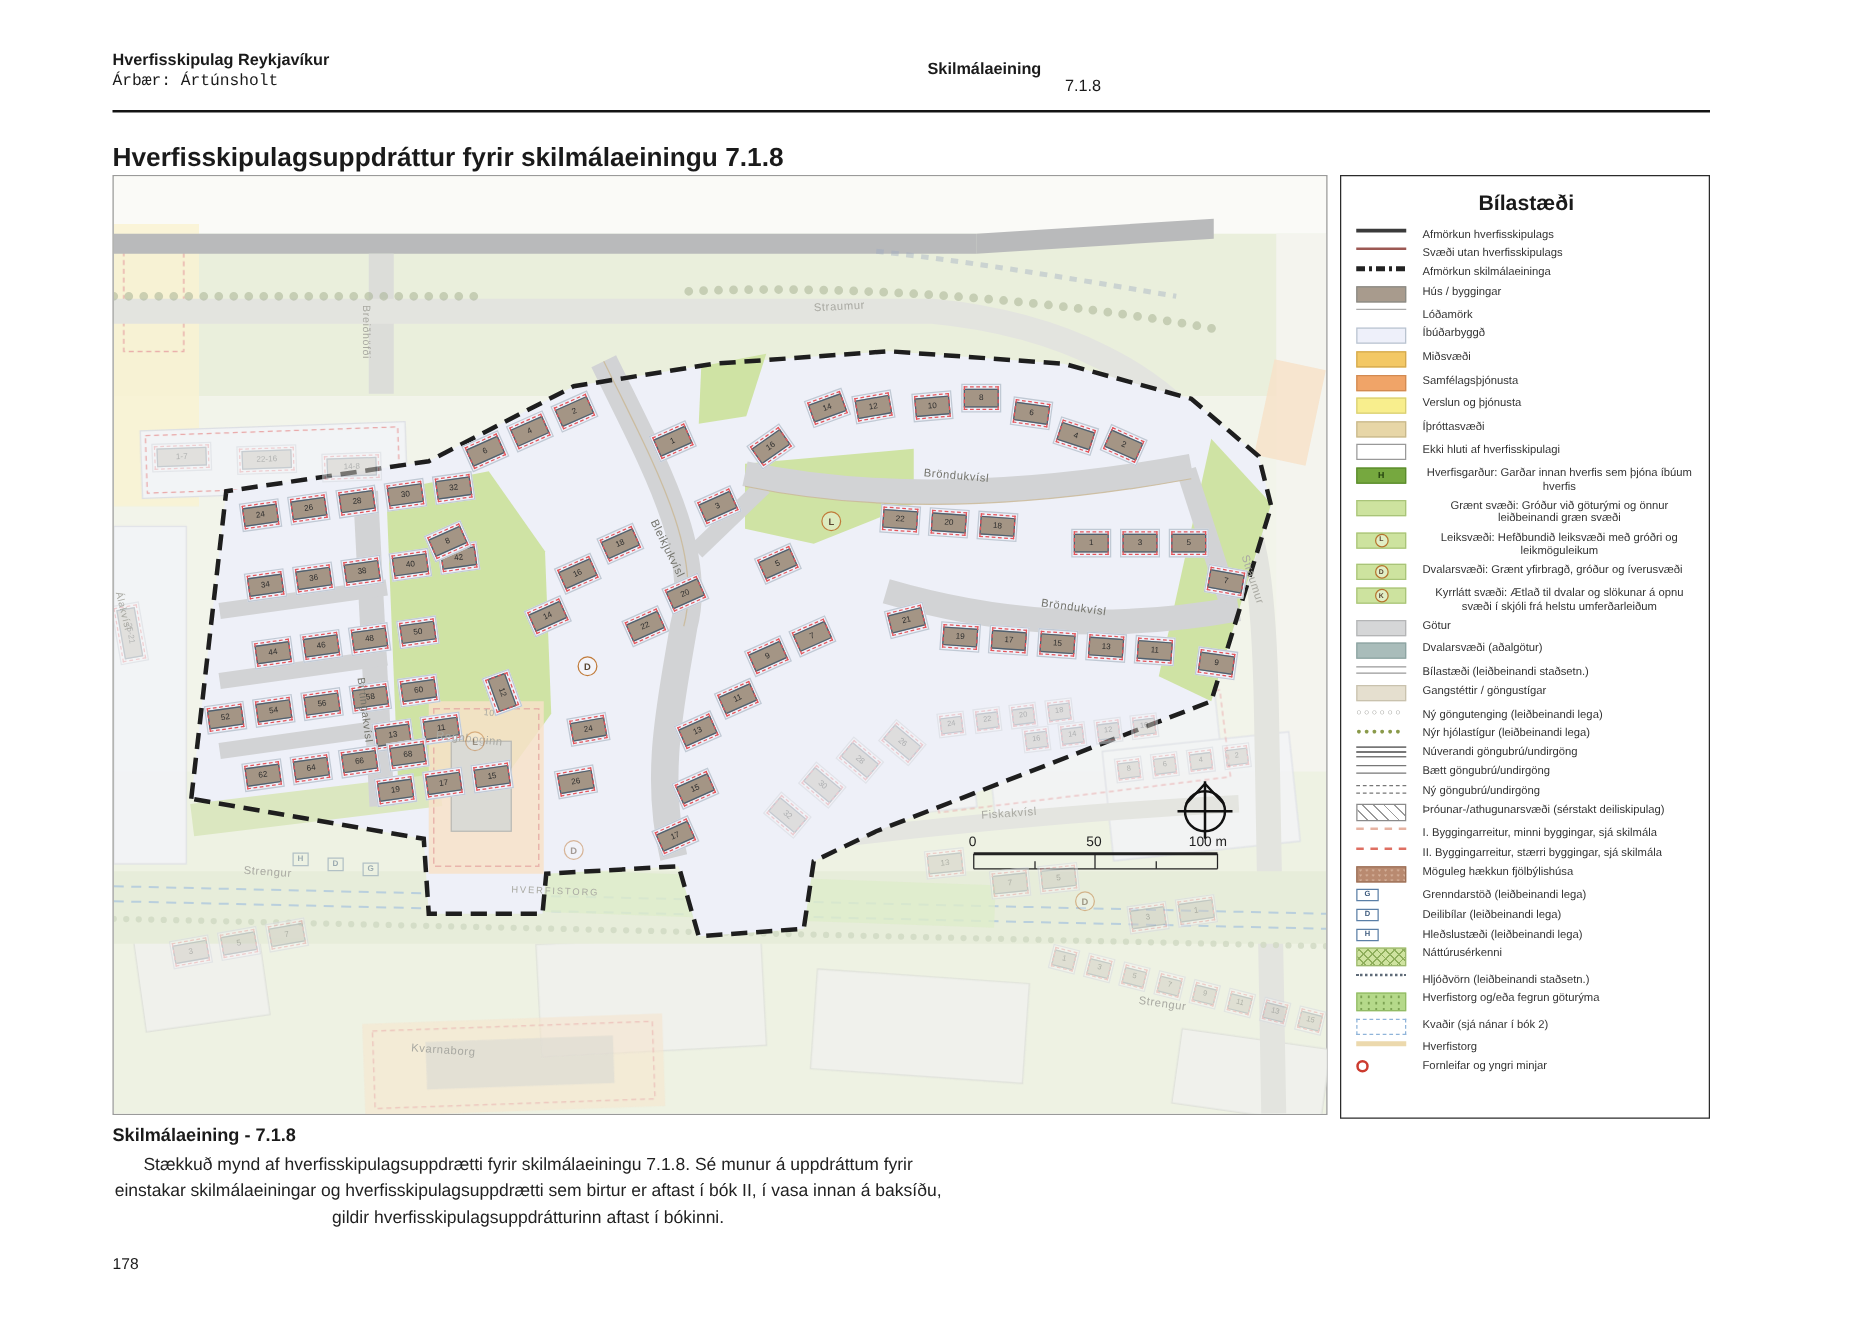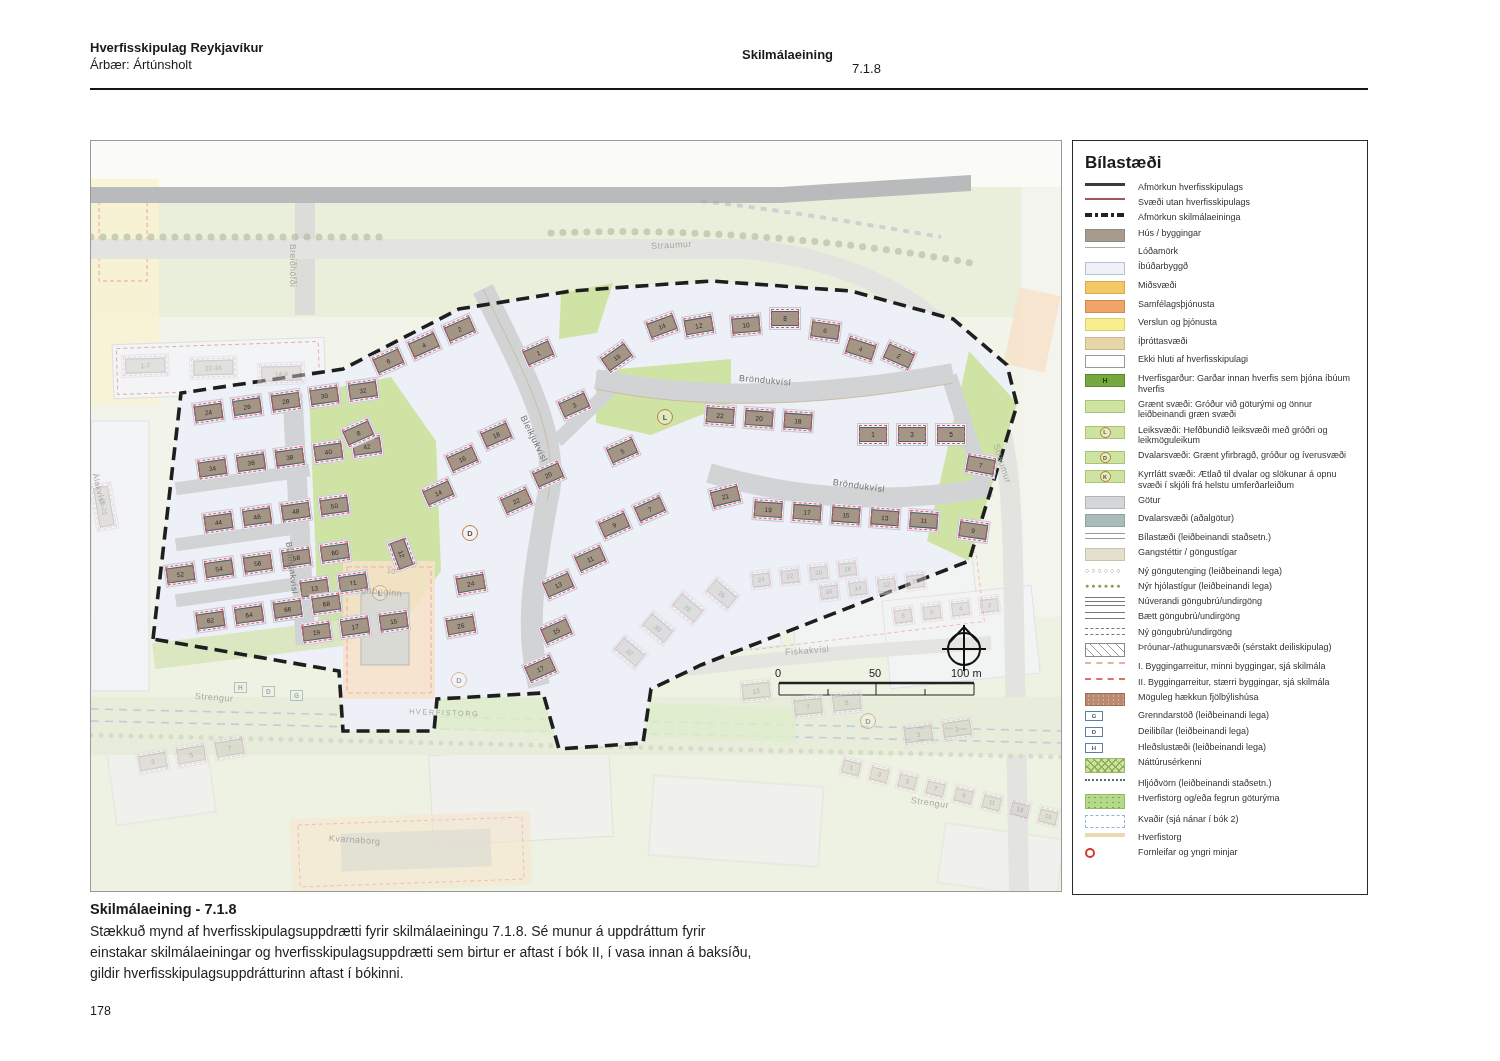--- a/index.html
+++ b/index.html
@@ -1,21 +1,21 @@
 <!DOCTYPE html>
 <html><head>
 <meta charset="utf-8">
 <style>
   html,body{margin:0;padding:0;background:#ffffff;font-family:"Liberation Sans","DejaVu Sans",sans-serif;color:#1a1a1a;}
-  #page{position:relative;width:1500px;height:1061px;background:#fff;overflow:hidden;}
+  #page{position:relative;width:1500px;height:1061px;background:#fff;overflow:hidden;text-align:center;}
 
   
   .hdr-small{position:absolute;font-size:13px;line-height:1.25;}
   #hdr-brand{left:90px;top:40px;font-weight:bold;}
-  #hdr-sub{left:90px;top:57px;}
+  #hdr-sub{left:90px;top:57px;font-family:Liberation Mono, monospace;}
   #hdr-skil{left:742px;top:47px;font-weight:bold;}
   #hdr-num{left:852px;top:61px;}
   #hdr-rule{position:absolute;left:90px;top:88px;width:1278px;height:2px;background:#141414;}
   #page-title{position:absolute;left:90px;top:101px;font-size:21px;font-weight:bold;}
 
   
   #map-panel{position:absolute;left:90px;top:140px;width:970px;height:750px;border:1px solid #9a9a9a;background:#f7f8f3;overflow:hidden;}
   #map-svg{position:absolute;left:0;top:0;}
   #map-overlay{position:absolute;left:0;top:0;width:970px;height:750px;}
 
@@ -87,20 +87,21 @@
 </head>
 <body>
 
 <div id="page">
 
   <div id="hdr-brand" class="hdr-small">Hverfisskipulag Reykjavíkur</div>
   <div id="hdr-sub" class="hdr-small">Árbær: Ártúnsholt</div>
   <div id="hdr-skil" class="hdr-small">Skilmálaeining</div>
   <div id="hdr-num" class="hdr-small">7.1.8</div>
   <div id="hdr-rule"></div>
+  <h1 id="page-title">Hverfisskipulagsuppdráttur fyrir skilmálaeiningu 7.1.8</h1>
 
   <div id="map-panel">
     <svg id="map-svg" width="970" height="750" viewBox="0 0 970 750" xmlns="http://www.w3.org/2000/svg">
 
       <rect x="0" y="0" width="970" height="750" fill="#f7f8f3"></rect>
       <rect x="0" y="0" width="970" height="46" fill="#fafaf7"></rect>
       <rect x="0" y="46" width="970" height="130" fill="#eaefdc"></rect>
       <rect x="0" y="176" width="970" height="300" fill="#f2f4ea"></rect>
       <rect x="0" y="476" width="970" height="274" fill="#eef2e3"></rect>
       <rect x="930" y="46" width="40" height="430" fill="#f4f4ee"></rect>

